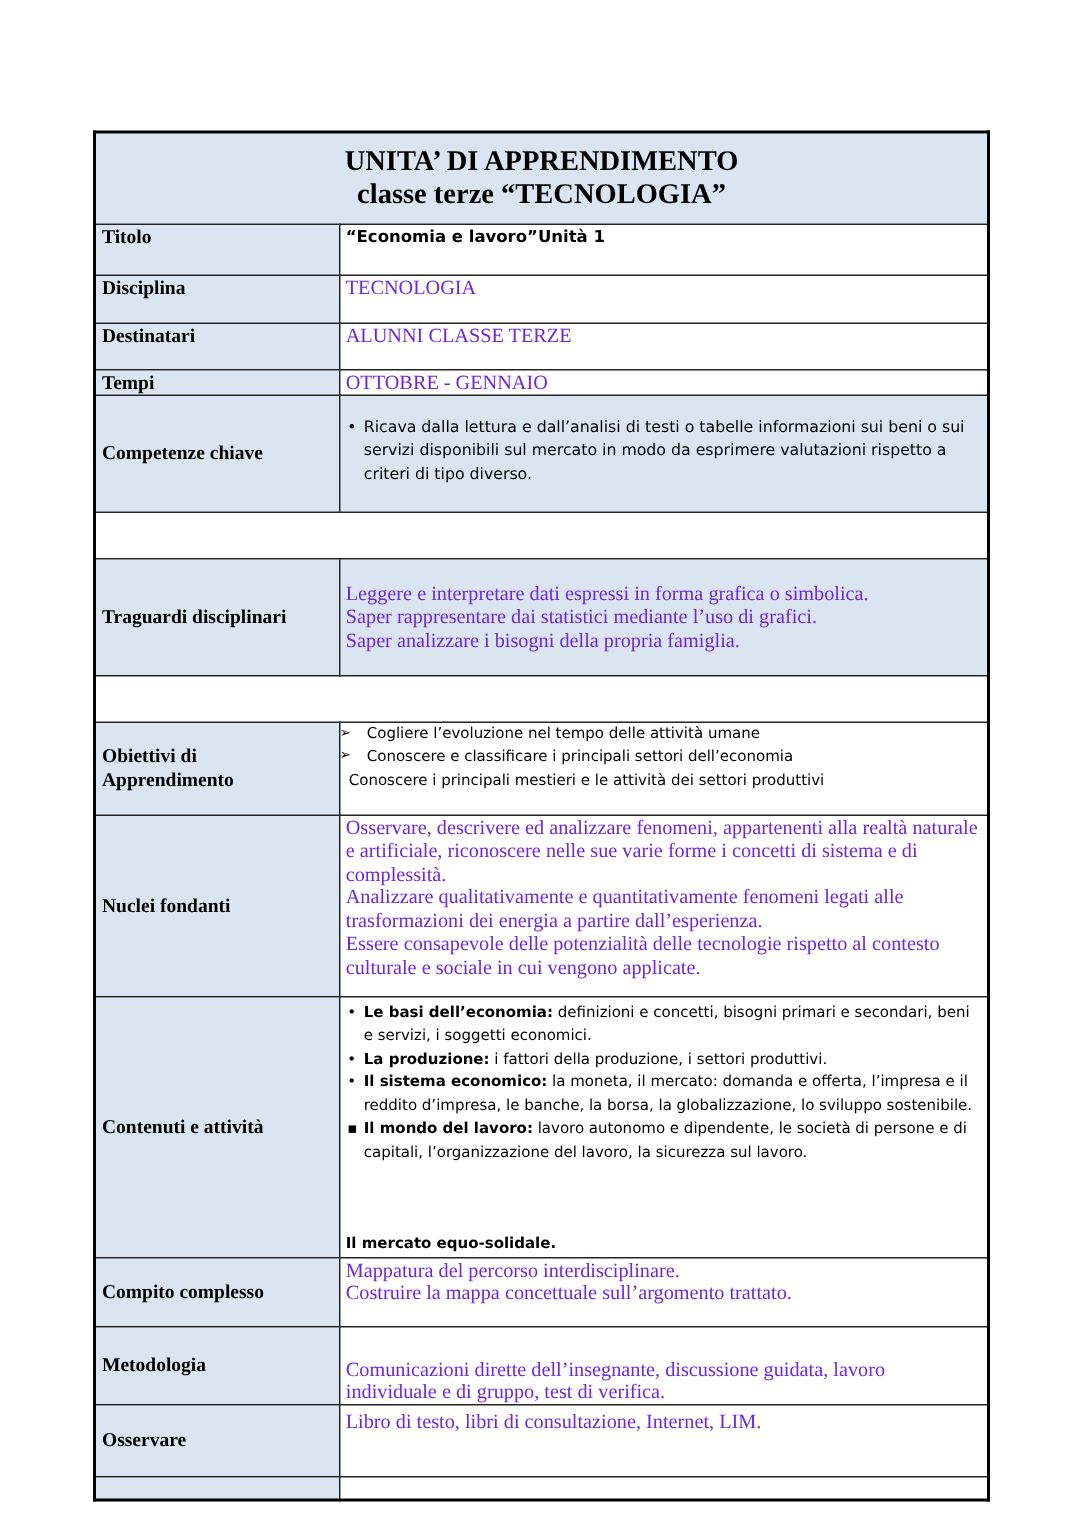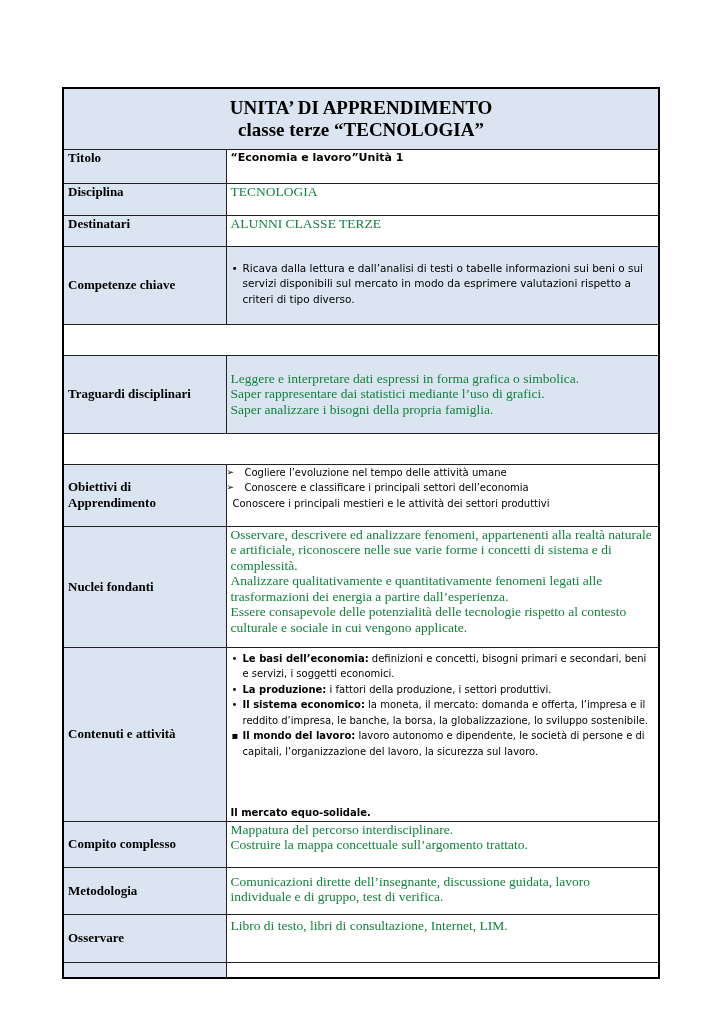--- a/index.html
+++ b/index.html
@@ -25,21 +25,21 @@
     font-family: "Liberation Serif", "DejaVu Serif", serif;
     font-weight: bold; font-size: 19px; line-height: 22px; color: #000;
   }
   .label {
     font-family: "Liberation Serif", "DejaVu Serif", serif;
     font-weight: bold; font-size: 13px; color: #000; line-height: 16px; margin-top: 28px;
   }
   .label.mid { vertical-align: middle !important; }
   .serif {
     font-family: "Liberation Serif", "DejaVu Serif", serif;
-    font-size: 13.5px; color: #15803d; line-height: 15.5px;
+    font-size: 13.5px; color: #6d28d9; line-height: 15.5px;
   }
   .sans {
     font-family: "DejaVu Sans", "Liberation Sans", sans-serif;
     font-size: 10.5px; color: #000; line-height: 15.5px;
   }
   .sans-b { font-weight: bold; }
   ul.bul { margin: 0; padding: 0 0 0 12px; list-style: none; }
   ul.bul li { position: relative; }
   ul.bul li .dot { position: absolute; left: -11px; top: 0; }
   ul.arrow { margin: 0; padding: 0 0 0 14px; list-style: none; }
@@ -72,20 +72,24 @@
   <tr style="height:32px">
     <td class="blue label">Disciplina</td>
     <td class="white serif">TECNOLOGIA</td>
   </tr>
 
   <tr style="height:31px">
     <td class="blue label">Destinatari</td>
     <td class="white serif">ALUNNI CLASSE TERZE</td>
   </tr>
 
+  <tr style="height:17px">
+    <td class="blue label">Tempi</td>
+    <td class="white serif">OTTOBRE - GENNAIO</td>
+  </tr>
 
   <tr style="height:78px">
     <td class="blue label mid">Competenze chiave</td>
     <td class="blue sans" style="padding-top:14px; vertical-align:top;">
       <ul class="bul">
         <li><span class="dot">•</span><span>Ricava dalla lettura e dall’analisi di testi o tabelle informazioni sui beni o sui servizi disponibili sul mercato in modo da esprimere valutazioni rispetto a criteri di tipo diverso.</span></li>
       </ul>
     </td>
   </tr>
 
@@ -145,21 +149,21 @@
   <tr style="height:46px">
     <td class="blue label mid">Compito complesso</td>
     <td class="white serif">
       <div>Mappatura del percorso interdisciplinare.</div>
       <div>Costruire la mappa concettuale sull’argomento trattato.</div>
     </td>
   </tr>
 
   <tr style="height:47px">
     <td class="blue label mid">Metodologia</td>
-    <td class="white serif" style="padding-top:6px;">Comunicazioni dirette dell’insegnante, discussione guidata, lavoro individuale e di gruppo, test di verifica.</td>
+    <td class="white serif" style="padding-top:20px;">Comunicazioni dirette dell’insegnante, discussione guidata, lavoro individuale e di gruppo, test di verifica.</td>
   </tr>
 
   <tr style="height:48px">
     <td class="blue label mid">Osservare</td>
     <td class="white serif" style="padding-top:3px;">Libro di testo, libri di consultazione, Internet, LIM.</td>
   </tr>
 
   <tr style="height:16px">
     <td class="blue"></td>
     <td class="white"></td>

